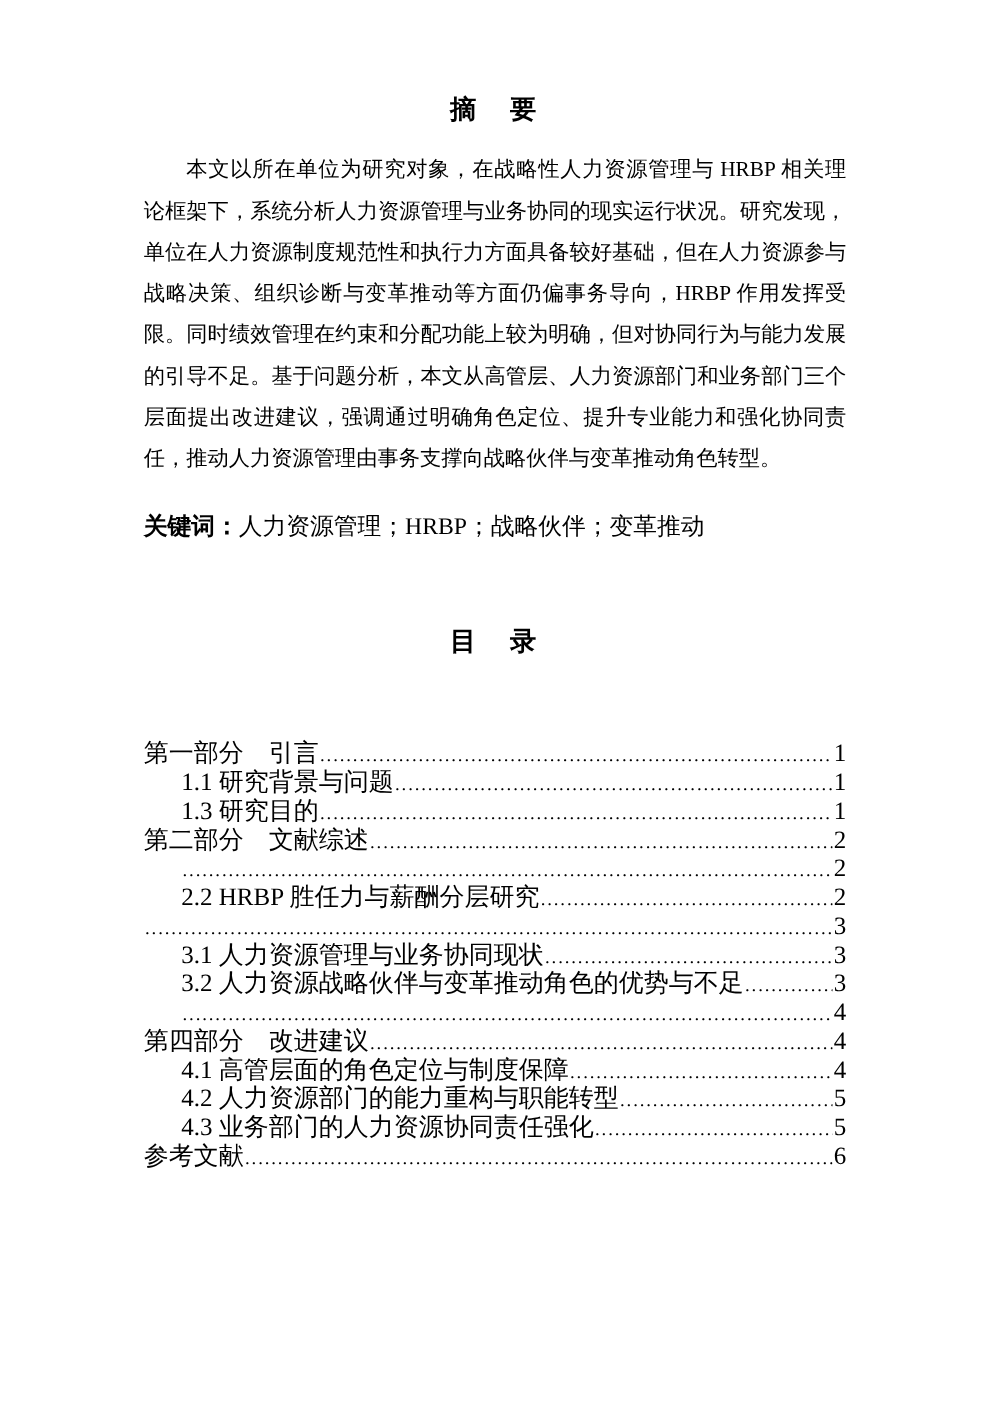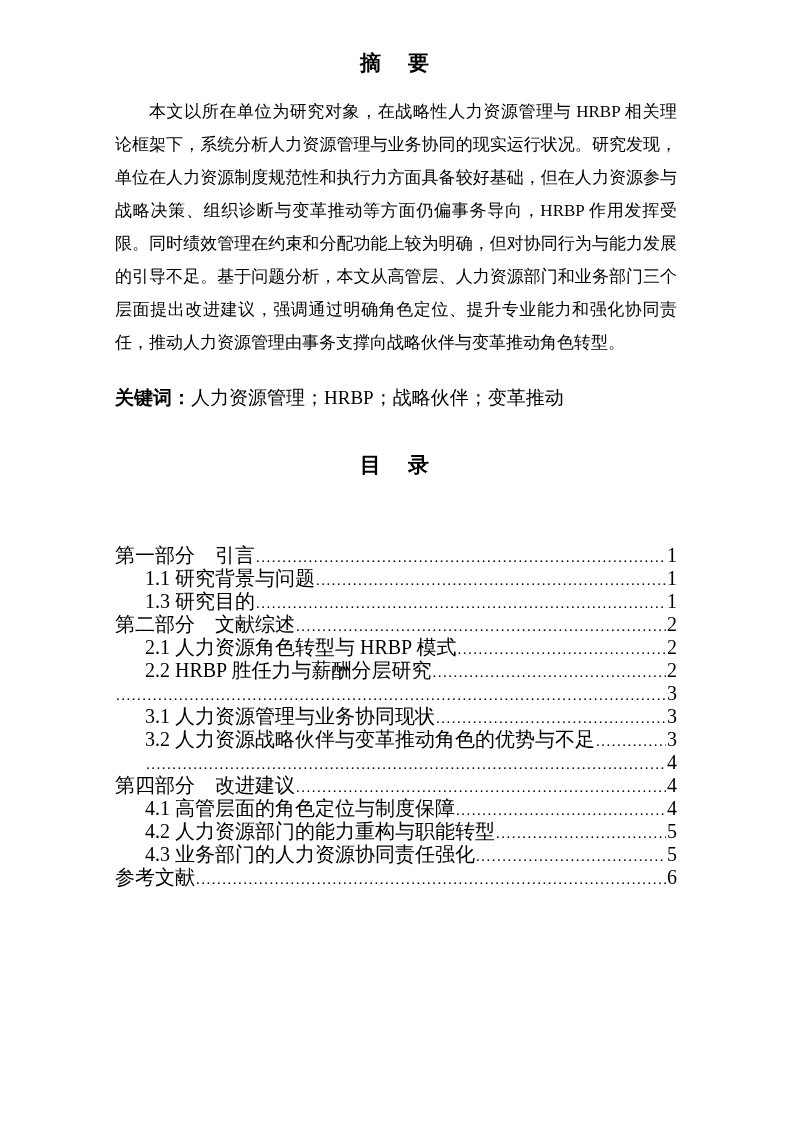--- a/index.html
+++ b/index.html
@@ -7,21 +7,21 @@
   body {
     width: 793px;
     height: 1122px;
     font-family: "Liberation Serif", "DejaVu Serif", serif;
     color: #000000;
     overflow: hidden;
   }
   .page {
     width: 793px;
     height: 1122px;
-    padding: 51px 116px 0 115px;
+    padding: 75px 116px 0 115px;
     background: #ffffff;
   }
   .doc-title {
     text-align: center;
     font-size: 21px;
     font-weight: bold;
     line-height: 24px;
     letter-spacing: 3px;
   }
   .abstract {
@@ -32,21 +32,21 @@
     text-indent: 2em;
     word-break: break-all;
   }
   .keywords {
     margin-top: 28px;
     font-size: 19px;
     line-height: 22px;
   }
   .keywords .kw-label { font-weight: bold; }
   .toc-heading {
-    margin-top: 44px;
+    margin-top: 68px;
   }
   .toc {
     margin-top: 68px;
     font-size: 20px;
   }
   .toc-row {
     display: flex;
     align-items: baseline;
     line-height: 21px;
     white-space: nowrap;
@@ -100,21 +100,20 @@
         <span class="toc-label">1.3 研究目的</span>
         <span class="toc-dots"></span>
         <span class="toc-page">1</span>
       </div>
       <div class="toc-row level-1">
         <span class="toc-label">第二部分　文献综述</span>
         <span class="toc-dots"></span>
         <span class="toc-page">2</span>
       </div>
       <div class="toc-row level-2">
-        <span class="toc-label">2.1 人力资源角色转型与 HRBP 模式</span>
         <span class="toc-dots"></span>
         <span class="toc-page">2</span>
       </div>
       <div class="toc-row level-2">
         <span class="toc-label">2.2 HRBP 胜任力与薪酬分层研究</span>
         <span class="toc-dots"></span>
         <span class="toc-page">2</span>
       </div>
       <div class="toc-row level-1">
         <span class="toc-dots"></span>

